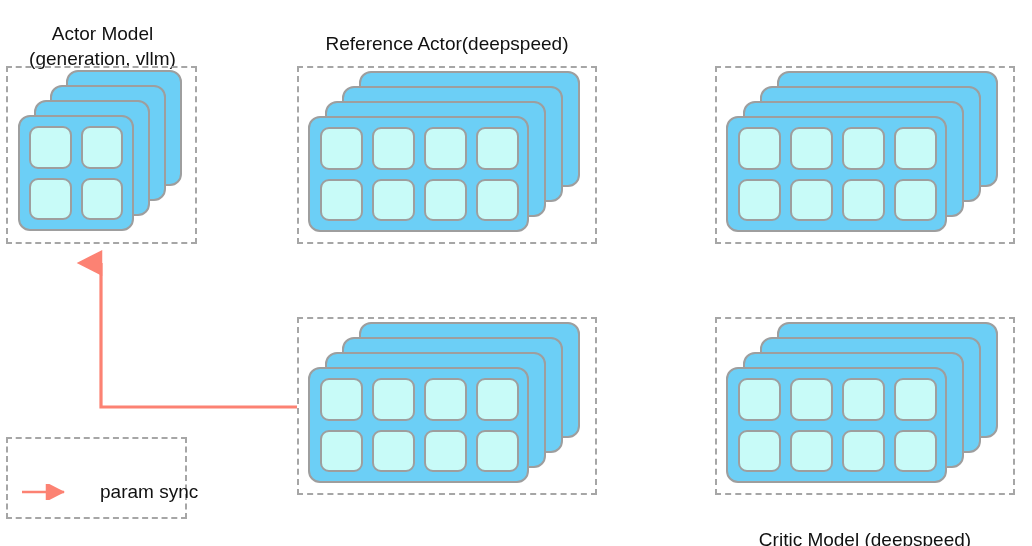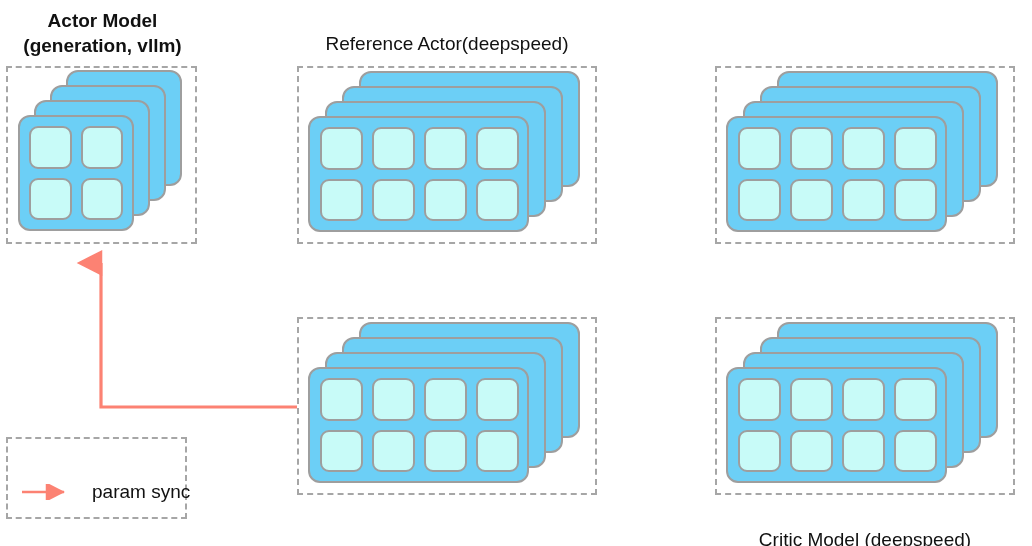--- a/index.html
+++ b/index.html
@@ -75,35 +75,35 @@
   
   .legend-box {
     position: absolute;
     box-sizing: border-box;
     border: 2px dashed #a6a6a6;
   }
   .legend-row {
     position: absolute;
     display: flex;
     align-items: center;
-    gap: 16px;
+    gap: 24px;
   }
   .legend-label {
     font-size: 19px;
     color: #111111;
     font-family: "Liberation Sans", sans-serif;
     white-space: nowrap;
   }
 </style>
 </head>
 <body>
 
 <div id="canvas">
 
-  <div class="title" style="left:0px; top:8px; width:205px;font-weight:bold;">Actor Model
+  <div class="title" style="left:0px; top:21px; width:205px;">Actor Model
 (generation, vllm)</div>
 
   <div class="group" style="left:6px; top:66px; width:191px; height:178px;">
     <div class="stack" style="left:0; top:0; width:187px; height:174px;">
 
       <div class="card" style="left:58px; top:2px;  width:116px; height:116px;"></div>
       <div class="card" style="left:42px; top:17px; width:116px; height:116px;"></div>
       <div class="card" style="left:26px; top:32px; width:116px; height:116px;"></div>
 
       <div class="card" style="left:10px; top:47px; width:116px; height:116px;">

